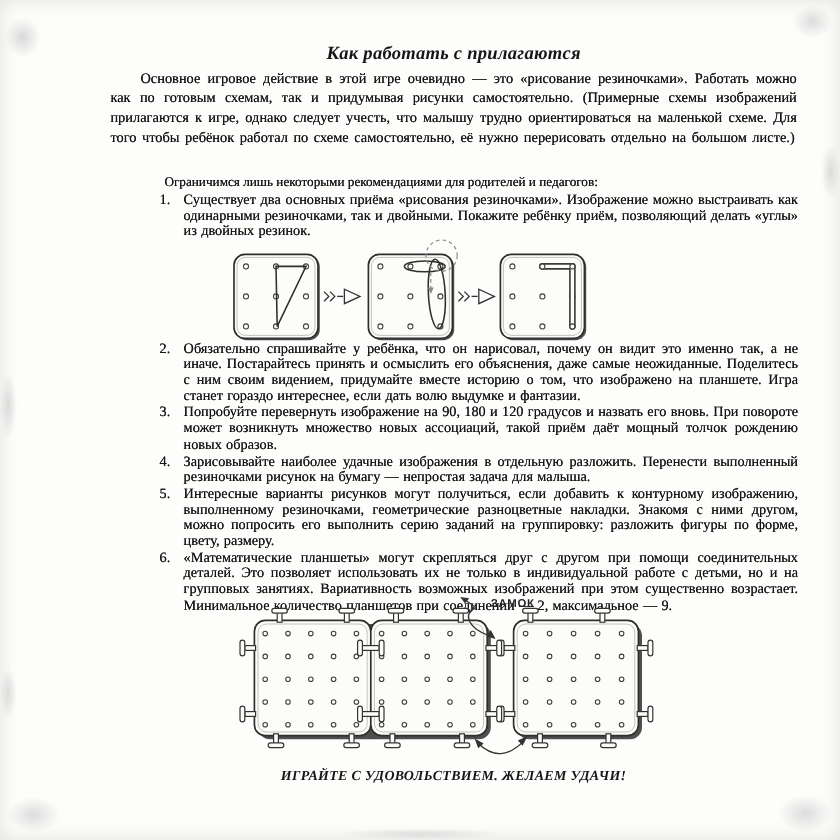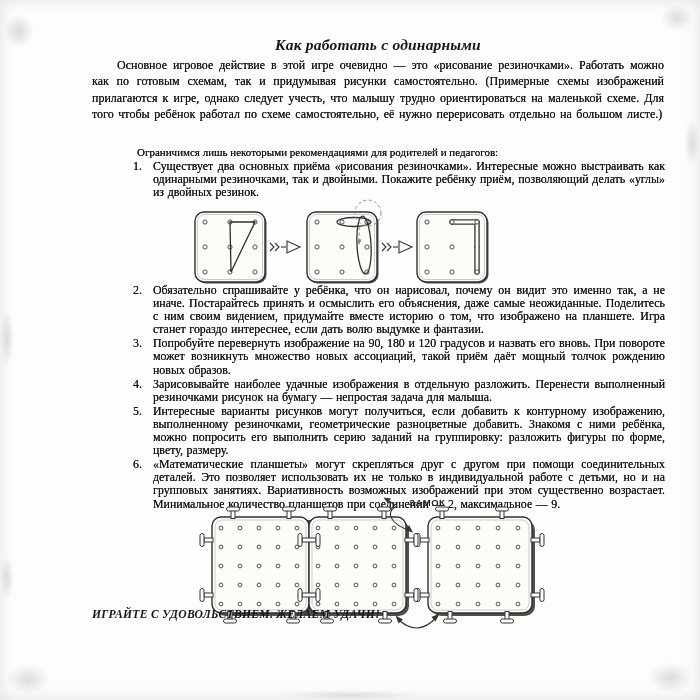--- a/index.html
+++ b/index.html
@@ -11,21 +11,21 @@
   .intro{position:absolute;top:57px;left:92px;width:572px;font-size:12px;line-height:16.4px;
          text-align:justify;text-indent:25px;word-spacing:1.6px;text-shadow:0 0 .3px #222;}
   .rec-heading{position:absolute;top:146px;left:137px;font-size:11px;text-shadow:0 0 .3px #222;}
   #item1wrap{position:absolute;top:160px;left:132px;width:533px;}
   #itemswrap{position:absolute;top:284px;left:132px;width:533px;}
   .list-item{position:relative;padding-left:21px;text-align:justify;font-size:11.9px;
              line-height:13.1px;word-spacing:.6px;margin-bottom:1px;text-shadow:0 0 .3px #222;}
   .item-num{position:absolute;left:1px;top:0;}
   .fig1{position:absolute;top:196px;left:188px;}
   .fig2{position:absolute;top:492px;left:185px;}
-  .closing{position:absolute;top:608px;left:92px;width:572px;text-align:left;
+  .closing{position:absolute;top:640px;left:92px;width:572px;text-align:center;
            font-weight:bold;font-style:italic;font-size:11.6px;letter-spacing:.3px;}
   
   .bshadow{fill:#4f4f4f;}
   .bplate{fill:#fcfcf9;stroke:#2f2f2f;stroke-width:1.4;}
   .bedge{fill:none;stroke:#b8b8b2;stroke-width:.7;}
   .band-line{fill:none;stroke:#2f2f2f;stroke-width:1.3;}
   .band-outer{fill:none;stroke:#3a3a3a;stroke-width:5.5;stroke-linecap:round;stroke-linejoin:round;}
   .band-inner{fill:none;stroke:#fcfcf9;stroke-width:2.8;stroke-linecap:round;stroke-linejoin:round;}
   .dashed{fill:none;stroke:#8a8a8a;stroke-width:1;stroke-dasharray:3 2.6;}
   .peg{fill:#ffffff;stroke:#3d3d3d;stroke-width:.9;}
@@ -37,29 +37,29 @@
   .arrow-tri{fill:#fdfdfc;stroke:#333;stroke-width:1.1;}
   .fig-label{font-family:"Liberation Sans",sans-serif;font-weight:bold;font-size:9.5px;
              fill:#222;letter-spacing:.5px;}
   .smudge{position:absolute;pointer-events:none;}
 </style>
 </head>
 <body>
 
 <div class="page">
 
-  <div class="title">Как работать с одинарными</div>
+  <div class="title">Как работать с прилагаются</div>
 
   <div class="intro">Основное игровое действие в этой игре очевидно — это «рисование резиночками». Работать можно как по готовым схемам, так и придумывая рисунки самостоятельно. (Примерные схемы изображений прилагаются к игре, однако следует учесть, что малышу трудно ориентироваться на маленькой схеме. Для того чтобы ребёнок работал по схеме самостоятельно, её нужно перерисовать отдельно на большом листе.)</div>
 
   <div class="rec-heading">Ограничимся лишь некоторыми рекомендациями для родителей и педагогов:</div>
 
   <div id="item1wrap">
     <div class="list-item">
-      <span class="item-num">1.</span><span>Существует два основных приёма «рисования резиночками». Интересные можно выстраивать как одинарными резиночками, так и двойными. Покажите ребёнку приём, позволяющий делать «углы» из двойных резинок.</span>
+      <span class="item-num">1.</span><span>Существует два основных приёма «рисования резиночками». Изображение можно выстраивать как одинарными резиночками, так и двойными. Покажите ребёнку приём, позволяющий делать «углы» из двойных резинок.</span>
     </div>
   </div>
 
   <svg class="fig1" width="310" height="94" viewBox="0 0 310 94">
     <g transform="translate(7,16)">
       <rect class="bshadow" x="1.5" y="1.5" width="70" height="70" rx="9"></rect>
       <rect class="bplate" x="0" y="0" width="70" height="70" rx="9"></rect>
       <rect class="bedge" x="2.5" y="2.5" width="65" height="65" rx="7"></rect>
       <g>
           <circle cx="10" cy="10" r="2.1" class="peg"></circle>
@@ -136,21 +136,21 @@
     <div class="list-item">
       <span class="item-num">2.</span><span>Обязательно спрашивайте у ребёнка, что он нарисовал, почему он видит это именно так, а не иначе. Постарайтесь принять и осмыслить его объяснения, даже самые неожиданные. Поделитесь с ним своим видением, придумайте вместе историю о том, что изображено на планшете. Игра станет гораздо интереснее, если дать волю выдумке и фантазии.</span>
     </div>
     <div class="list-item">
       <span class="item-num">3.</span><span>Попробуйте перевернуть изображение на 90, 180 и 120 градусов и назвать его вновь. При повороте может возникнуть множество новых ассоциаций, такой приём даёт мощный толчок рождению новых образов.</span>
     </div>
     <div class="list-item">
       <span class="item-num">4.</span><span>Зарисовывайте наиболее удачные изображения в отдельную разложить. Перенести выполненный резиночками рисунок на бумагу — непростая задача для малыша.</span>
     </div>
     <div class="list-item">
-      <span class="item-num">5.</span><span>Интересные варианты рисунков могут получиться, если добавить к контурному изображению, выполненному резиночками, геометрические разноцветные добавить. Знакомя с ними ребёнка, можно попросить его выполнить серию заданий на группировку: разложить фигуры по форме, цвету, размеру.</span>
+      <span class="item-num">5.</span><span>Интересные варианты рисунков могут получиться, если добавить к контурному изображению, выполненному резиночками, геометрические разноцветные накладки. Знакомя с ними другом, можно попросить его выполнить серию заданий на группировку: разложить фигуры по форме, цвету, размеру.</span>
     </div>
     <div class="list-item">
       <span class="item-num">6.</span><span>«Математические планшеты» могут скрепляться друг с другом при помощи соединительных деталей. Это позволяет использовать их не только в индивидуальной работе с детьми, но и на групповых занятиях. Вариативность возможных изображений при этом существенно возрастает. Минимальное количество планшетов при соединении — 2, максимальное — 9.</span>
     </div>
   </div>
 
   <svg class="fig2" width="385" height="146" viewBox="0 0 385 146">
     <rect class="bshadow" x="30" y="28" width="194" height="96" rx="10"></rect>
     <rect class="bshadow" x="246" y="28" width="104" height="96" rx="10"></rect>
 

